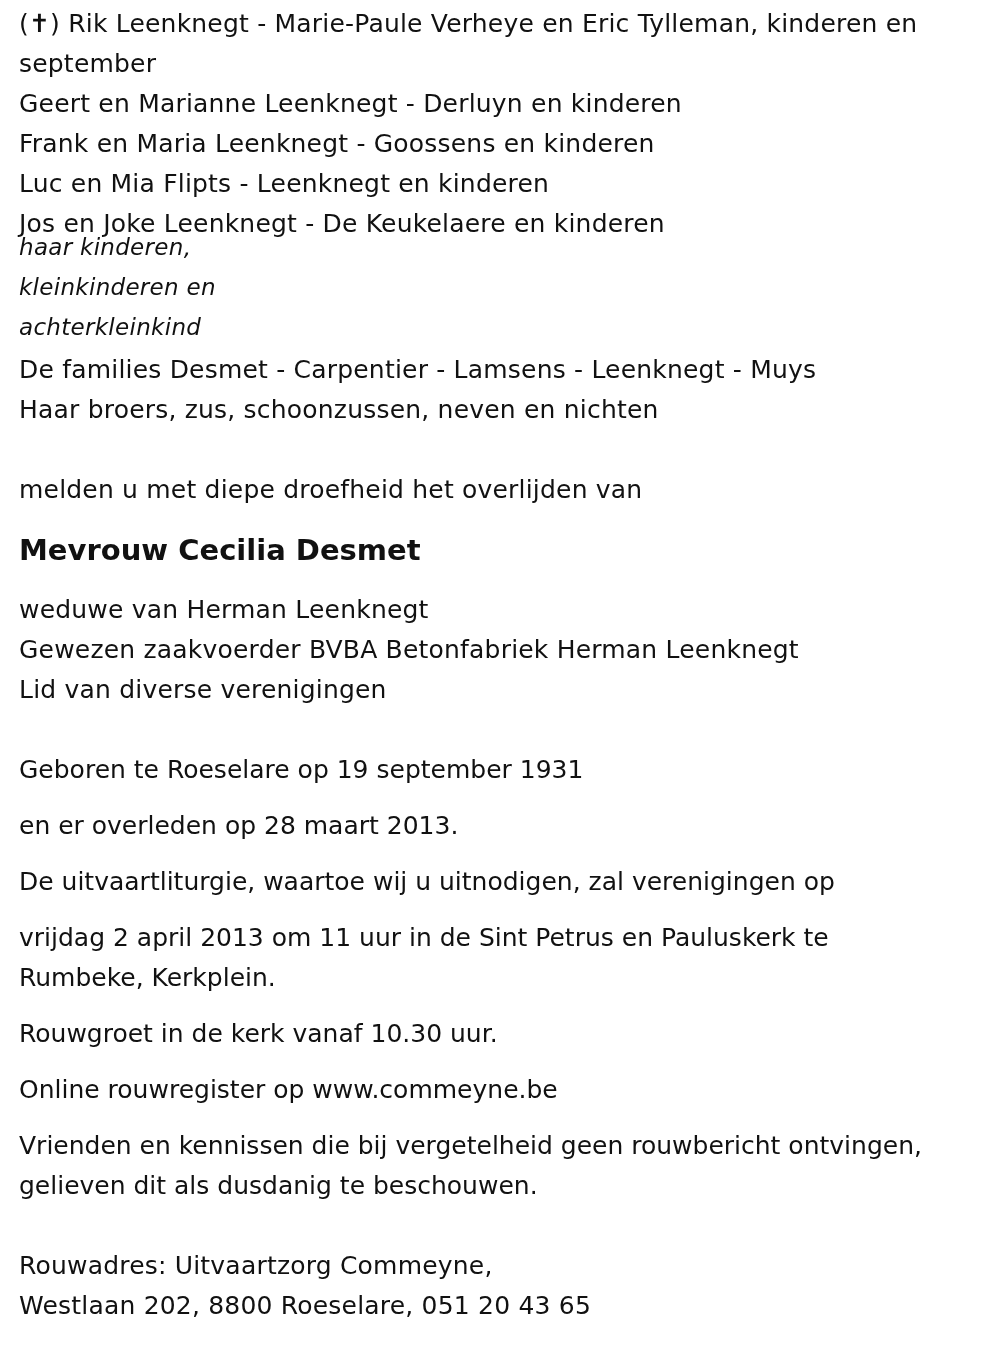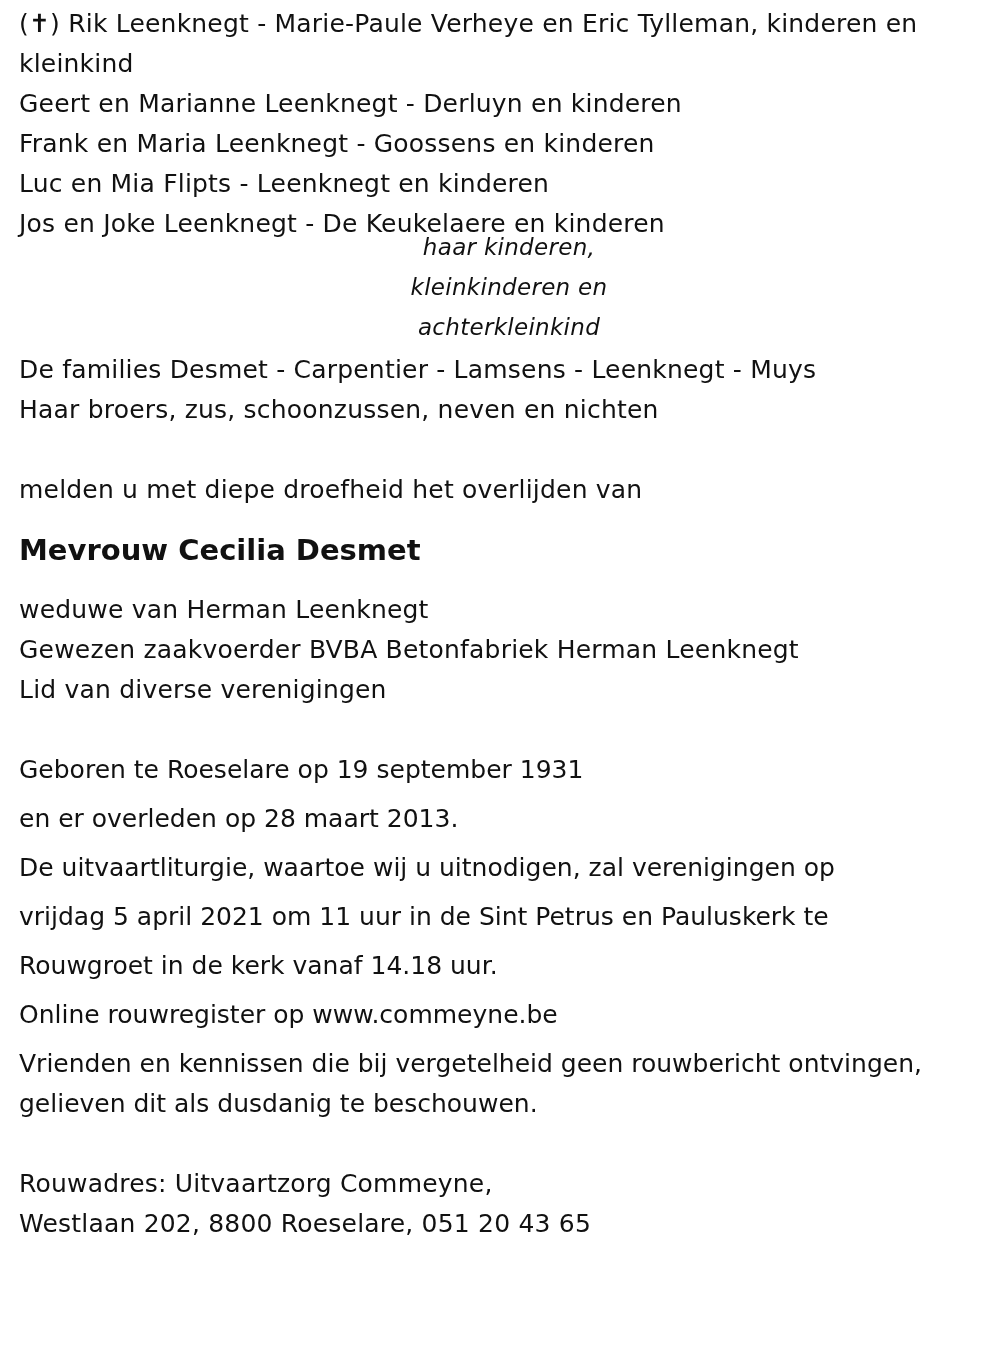--- a/index.html
+++ b/index.html
@@ -5,33 +5,33 @@
     html, body { margin: 0; padding: 0; background: #ffffff; }
     body {
       width: 1000px; height: 1347px; overflow: hidden;
       font-family: "DejaVu Sans", sans-serif;
       color: #111111;
       font-size: 25px;
       position: relative;
     }
     .wrap { position: absolute; left: 19px; top: 4px; width: 980px; }
     .line { line-height: 40px; white-space: nowrap; letter-spacing: 0.2px; }
-    .right { text-align: center; font-style: italic; font-size: 23px; line-height: 40px; letter-spacing: 0.3px; }
+    .right { text-align: left; font-style: italic; font-size: 23px; line-height: 40px; letter-spacing: 0.3px; }
     .gap40 { height: 40px; }
     .title { font-weight: bold; font-size: 29px; line-height: 40px; margin-top: 20px; margin-bottom: 20px; }
     .p { line-height: 40px; white-space: nowrap; }
-    .sp { margin-top: 9px; }
+    .sp { margin-top: 16px; }
   </style>
 </head>
 <body>
 
 <div class="wrap">
   <div>
     <div class="line">(✝) Rik Leenknegt - Marie-Paule Verheye en Eric Tylleman, kinderen en</div>
-    <div class="line">kleinkind</div>
+    <div class="line">september</div>
     <div class="line">Geert en Marianne Leenknegt - Derluyn en kinderen</div>
     <div class="line">Frank en Maria Leenknegt - Goossens en kinderen</div>
     <div class="line">Luc en Mia Flipts - Leenknegt en kinderen</div>
     <div class="line">Jos en Joke Leenknegt - De Keukelaere en kinderen</div>
   </div>
 
   <div style="margin-top:-17px;">
     <div class="right">haar kinderen,</div>
     <div class="right">kleinkinderen en</div>
     <div class="right">achterkleinkind</div>
@@ -51,22 +51,23 @@
     <div class="line">weduwe van Herman Leenknegt</div>
     <div class="line">Gewezen zaakvoerder BVBA Betonfabriek Herman Leenknegt</div>
     <div class="line">Lid van diverse verenigingen</div>
   </div>
 
   <div class="gap40"></div>
   <div>
     <div class="p">Geboren te Roeselare op 19 september 1931</div>
     <div class="p sp">en er overleden op 28 maart 2013.</div>
     <div class="p sp">De uitvaartliturgie, waartoe wij u uitnodigen, zal verenigingen op</div>
-    <div class="p sp">vrijdag 5 april 2021 om 11 uur in de Sint Petrus en Pauluskerk te</div>
-    <div class="p sp">Rouwgroet in de kerk vanaf 14.18 uur.</div>
+    <div class="p sp">vrijdag 2 april 2013 om 11 uur in de Sint Petrus en Pauluskerk te</div>
+    <div class="p">Rumbeke, Kerkplein.</div>
+    <div class="p sp">Rouwgroet in de kerk vanaf 10.30 uur.</div>
     <div class="p sp">Online rouwregister op www.commeyne.be</div>
     <div class="p sp">Vrienden en kennissen die bij vergetelheid geen rouwbericht ontvingen,</div>
     <div class="p">gelieven dit als dusdanig te beschouwen.</div>
   </div>
 
   <div class="gap40"></div>
   <div>
     <div class="line">Rouwadres: Uitvaartzorg Commeyne,</div>
     <div class="line">Westlaan 202, 8800 Roeselare, 051 20 43 65</div>
   </div>

